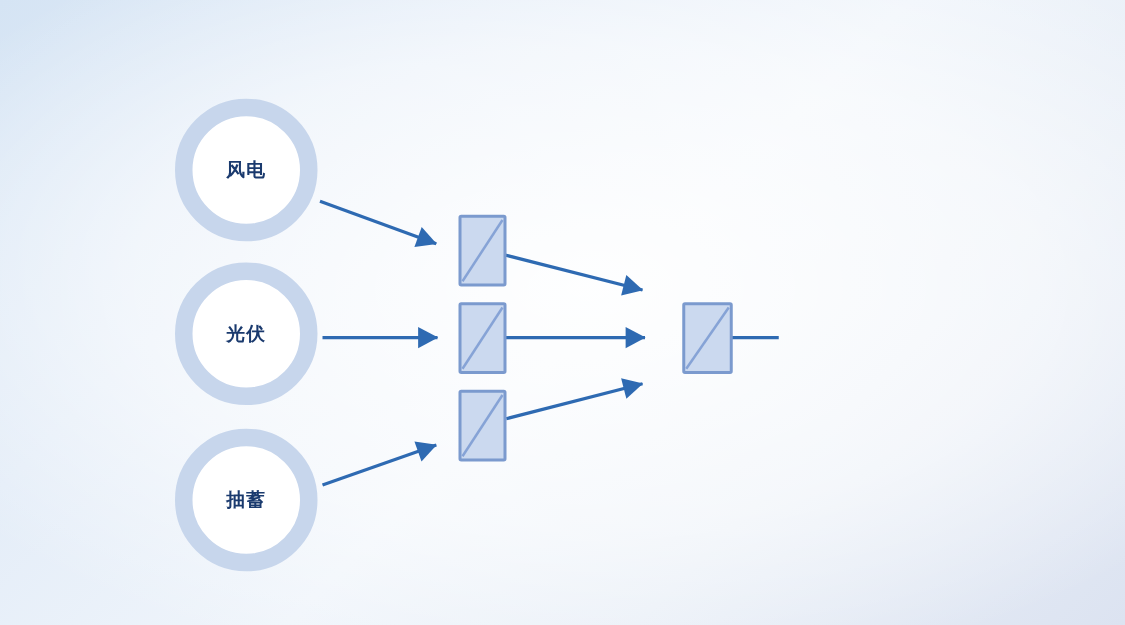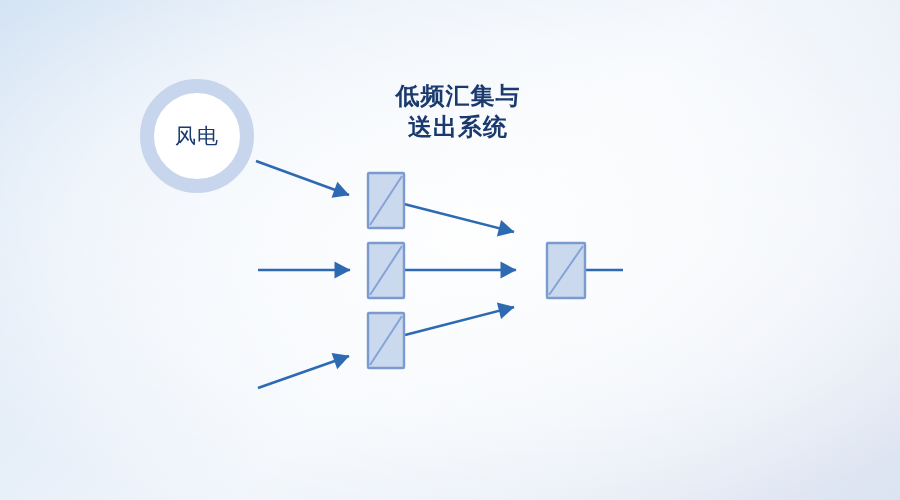--- a/index.html
+++ b/index.html
@@ -35,22 +35,22 @@
     width: 86px;
     height: 86px;
     border: 14px solid #c7d6ec;
     border-radius: 50%;
     background: #ffffff;
     display: flex;
     align-items: center;
     justify-content: center;
   }
   .source-node .node-label {
-    font-size: 21px;
-    font-weight: normal;
+    font-size: 15px;
+    font-weight: bold;
     color: #1a3a6e;
     letter-spacing: 1px;
   }
   .node-wind   { left: 140px; top: 79px;  }
   .node-solar  { left: 140px; top: 210px; }
   .node-pumped { left: 140px; top: 343px; }
   .hub-node {
     position: absolute;
     left: 621px;
     top: 204px;
@@ -79,25 +79,29 @@
     width: 900px;
     height: 500px;
     pointer-events: none;
   }
 </style>
 </head>
 <body>
 
 <div class="canvas">
 
-  <div class="diagram-title">低频汇集与
-送出系统</div>
 
   <div class="source-node node-wind">
     <span class="node-label">风电</span>
+  </div>
+  <div class="source-node node-solar">
+    <span class="node-label">光伏</span>
+  </div>
+  <div class="source-node node-pumped">
+    <span class="node-label">抽蓄</span>
   </div>
 
 
   <svg class="flow-layer" width="900" height="500" viewBox="0 0 900 500" xmlns="http://www.w3.org/2000/svg">
     <defs>
       <marker id="ah" markerUnits="userSpaceOnUse" markerWidth="19" markerHeight="21" refX="16" refY="10" orient="auto">
         <path d="M0.5,1.5 L16.5,10 L0.5,18.5 Z" fill="#2e6ab2"></path>
       </marker>
     </defs>
 

